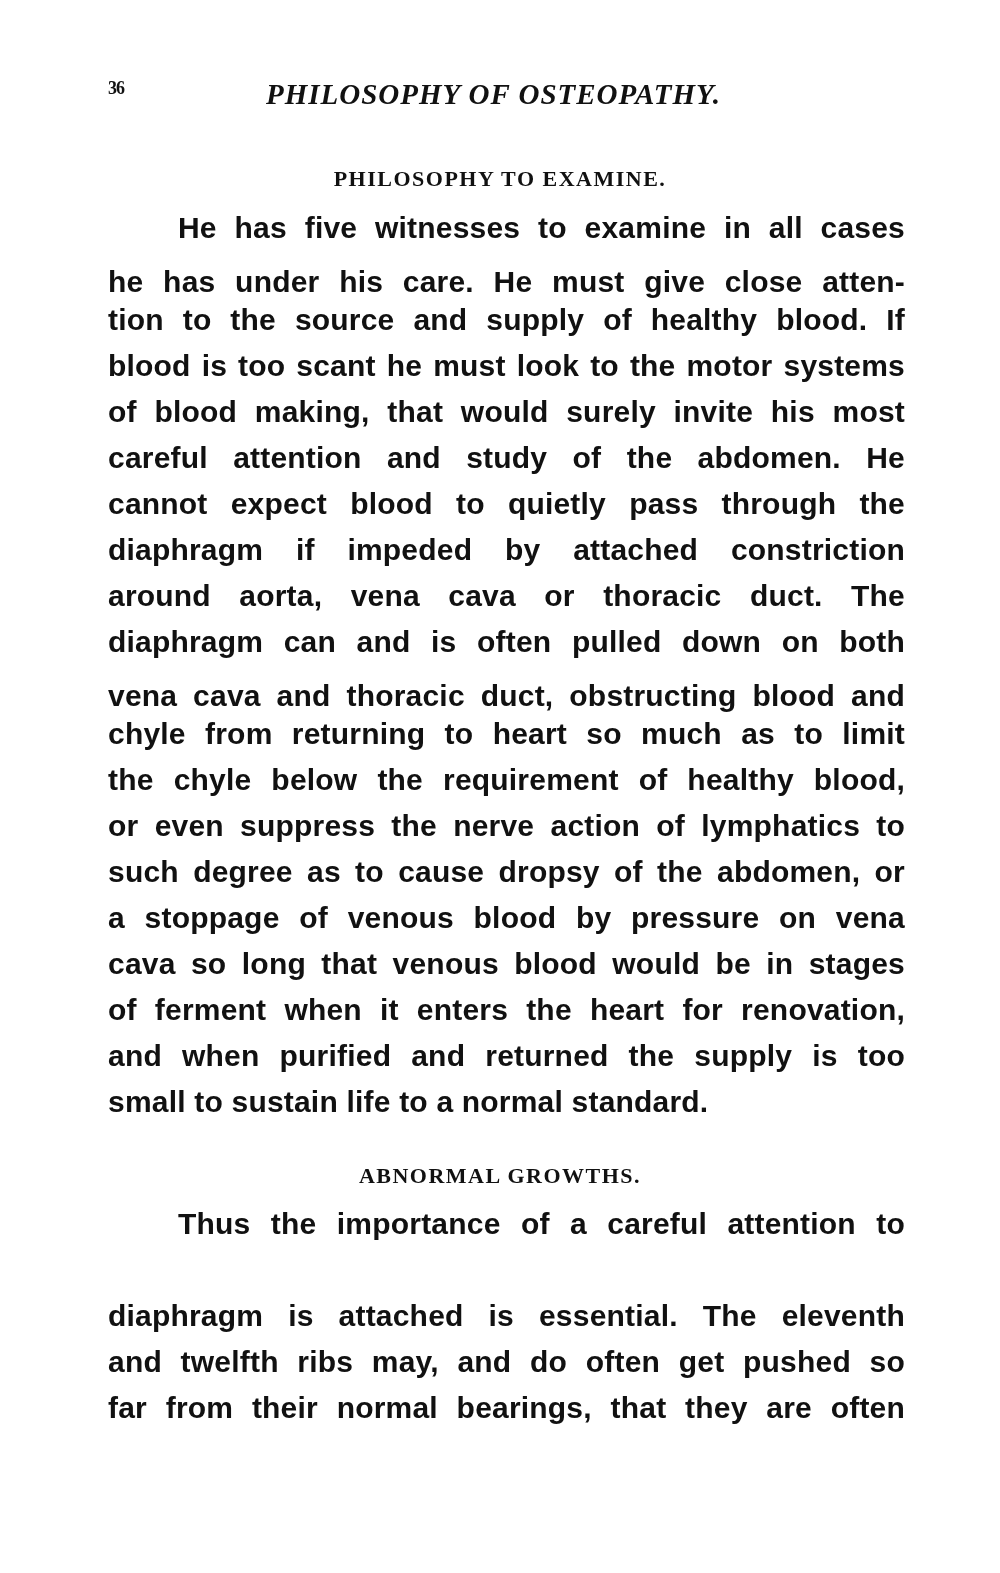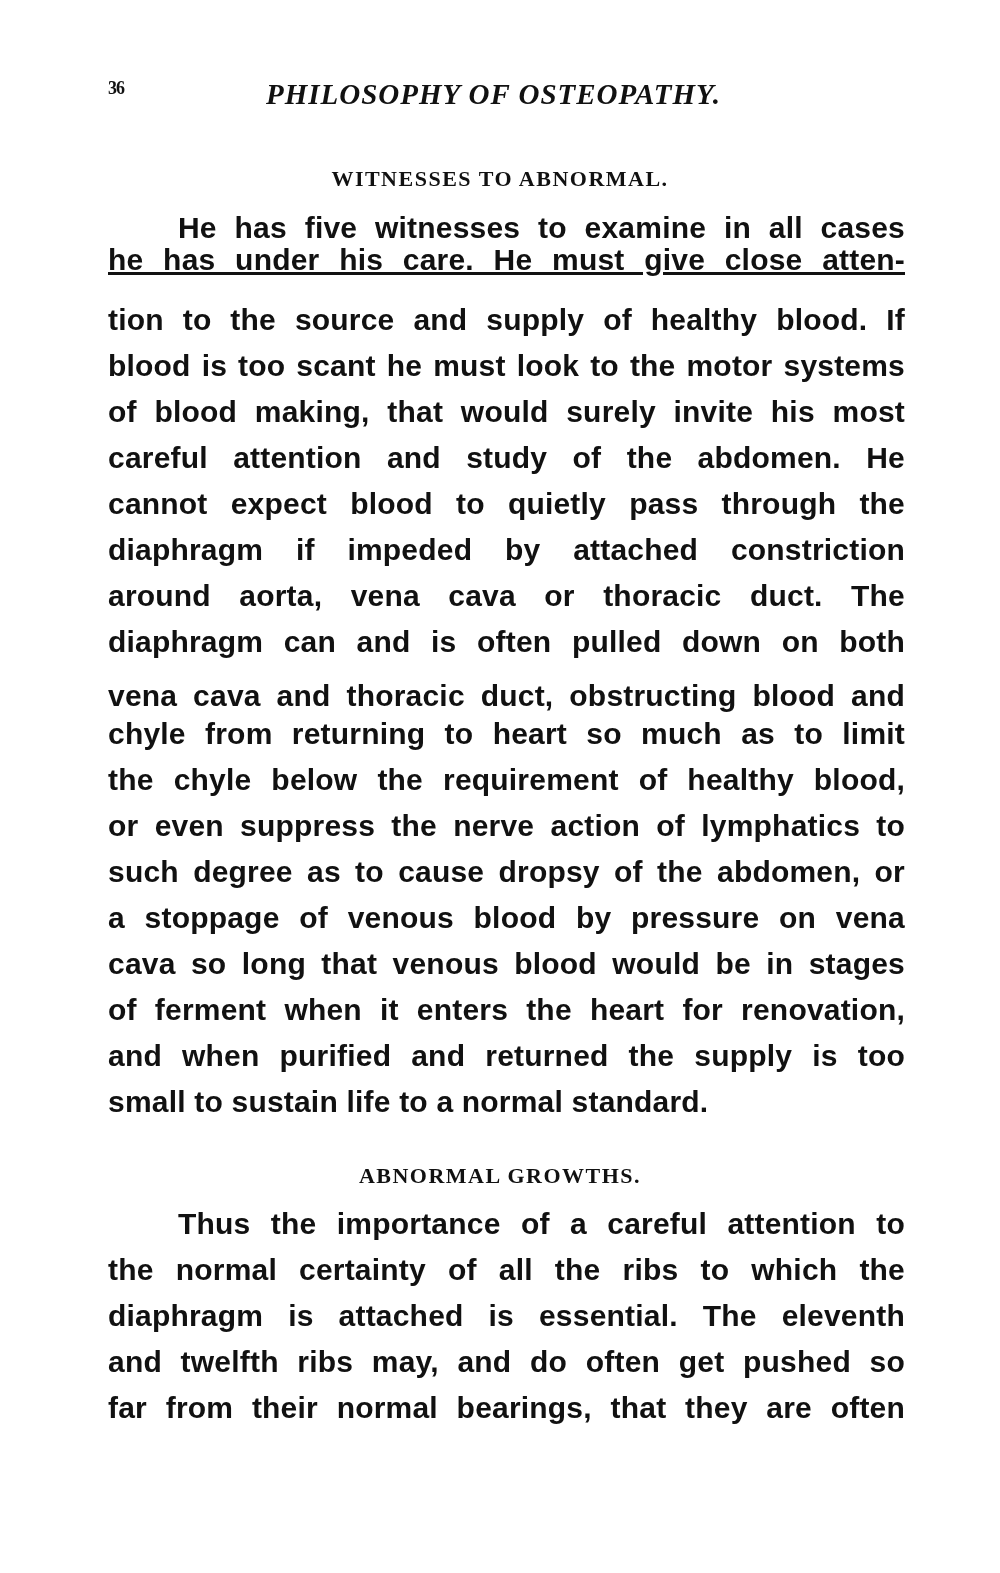--- a/index.html
+++ b/index.html
@@ -81,24 +81,24 @@
 </head>
 <body>
 
 <div class="page">
 
   <div class="running-head">
     <span class="page-number">36</span>
     <span class="running-title">PHILOSOPHY OF OSTEOPATHY.</span>
   </div>
 
-  <div class="section-heading" style="top:166px;">WITNESSES TO ABNORMAL.</div>
+  <div class="section-heading" style="top:166px;">PHILOSOPHY TO EXAMINE.</div>
 
   <div class="line indent" style="top:208px;">He has five witnesses to examine in all cases</div>
-  <div class="line" style="top:240px;text-decoration:underline;">he has under his care.  He must give close atten-</div>
+  <div class="line" style="top:262px;">he has under his care.  He must give close atten-</div>
   <div class="line" style="top:300px;">tion to the source and supply of healthy blood.  If</div>
   <div class="line" style="top:346px;">blood is too scant he must look to the motor systems</div>
   <div class="line" style="top:392px;">of blood making, that would surely invite his most</div>
   <div class="line" style="top:438px;">careful attention and study of the abdomen.  He</div>
   <div class="line" style="top:484px;">cannot expect blood to quietly pass through the</div>
   <div class="line" style="top:530px;">diaphragm if impeded by attached constriction</div>
   <div class="line" style="top:576px;">around aorta, vena cava or thoracic duct.  The</div>
   <div class="line" style="top:622px;">diaphragm can and is often pulled down on both</div>
   <div class="line" style="top:668px;margin-top:8px;">vena cava and thoracic duct, obstructing blood and</div>
   <div class="line" style="top:714px;">chyle from returning to heart so much as to limit</div>
@@ -107,18 +107,17 @@
   <div class="line" style="top:852px;">such degree as to cause dropsy of the abdomen, or</div>
   <div class="line" style="top:898px;">a stoppage of venous blood by pressure on vena</div>
   <div class="line" style="top:944px;">cava so long that venous blood would be in stages</div>
   <div class="line" style="top:990px;">of ferment when it enters the heart for renovation,</div>
   <div class="line" style="top:1036px;">and when purified and returned the supply is too</div>
   <div class="line last" style="top:1082px;">small to sustain life to a normal standard.</div>
 
   <div class="section-heading" style="top:1163px;">ABNORMAL GROWTHS.</div>
 
   <div class="line indent" style="top:1204px;">Thus the importance of a careful attention to</div>
-  <div class="line" style="top:1250px;">the normal certainty of all the ribs to which the</div>
   <div class="line" style="top:1296px;">diaphragm is attached is essential.  The eleventh</div>
   <div class="line" style="top:1342px;">and twelfth ribs may, and do often get pushed so</div>
   <div class="line" style="top:1388px;">far from their normal bearings, that they are often</div>
 
 </div>
 
 </body></html>

